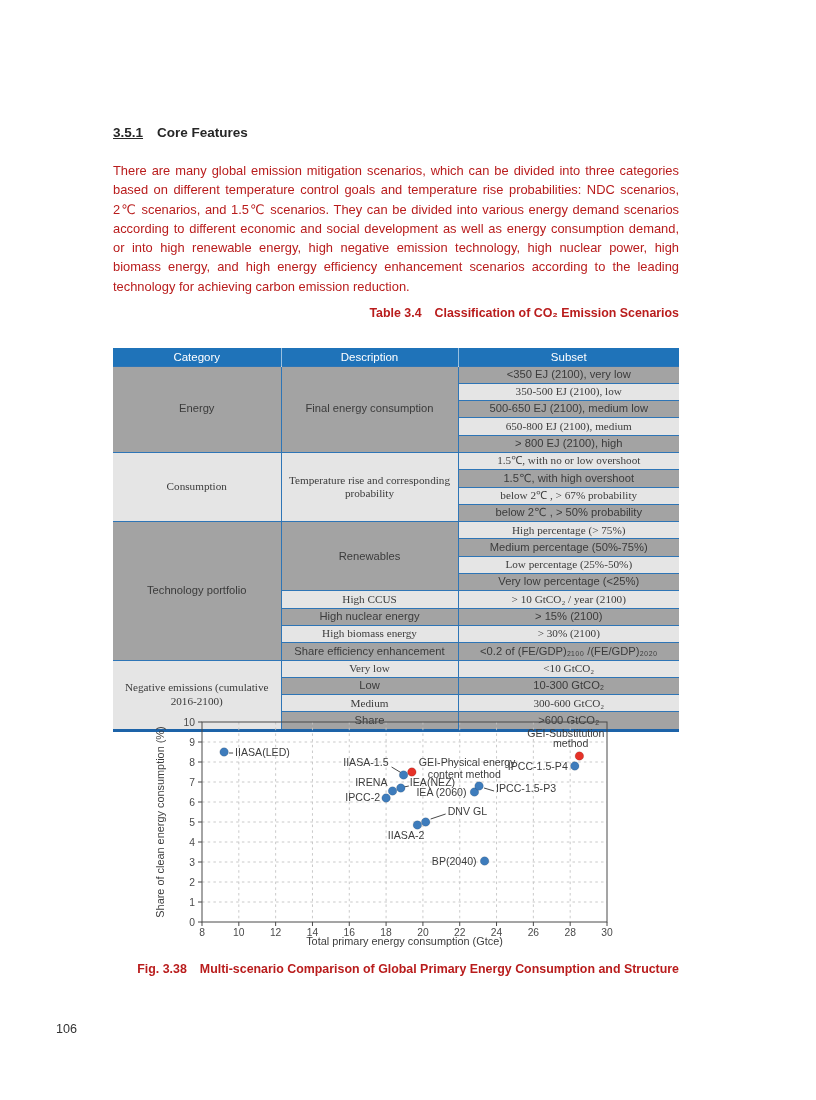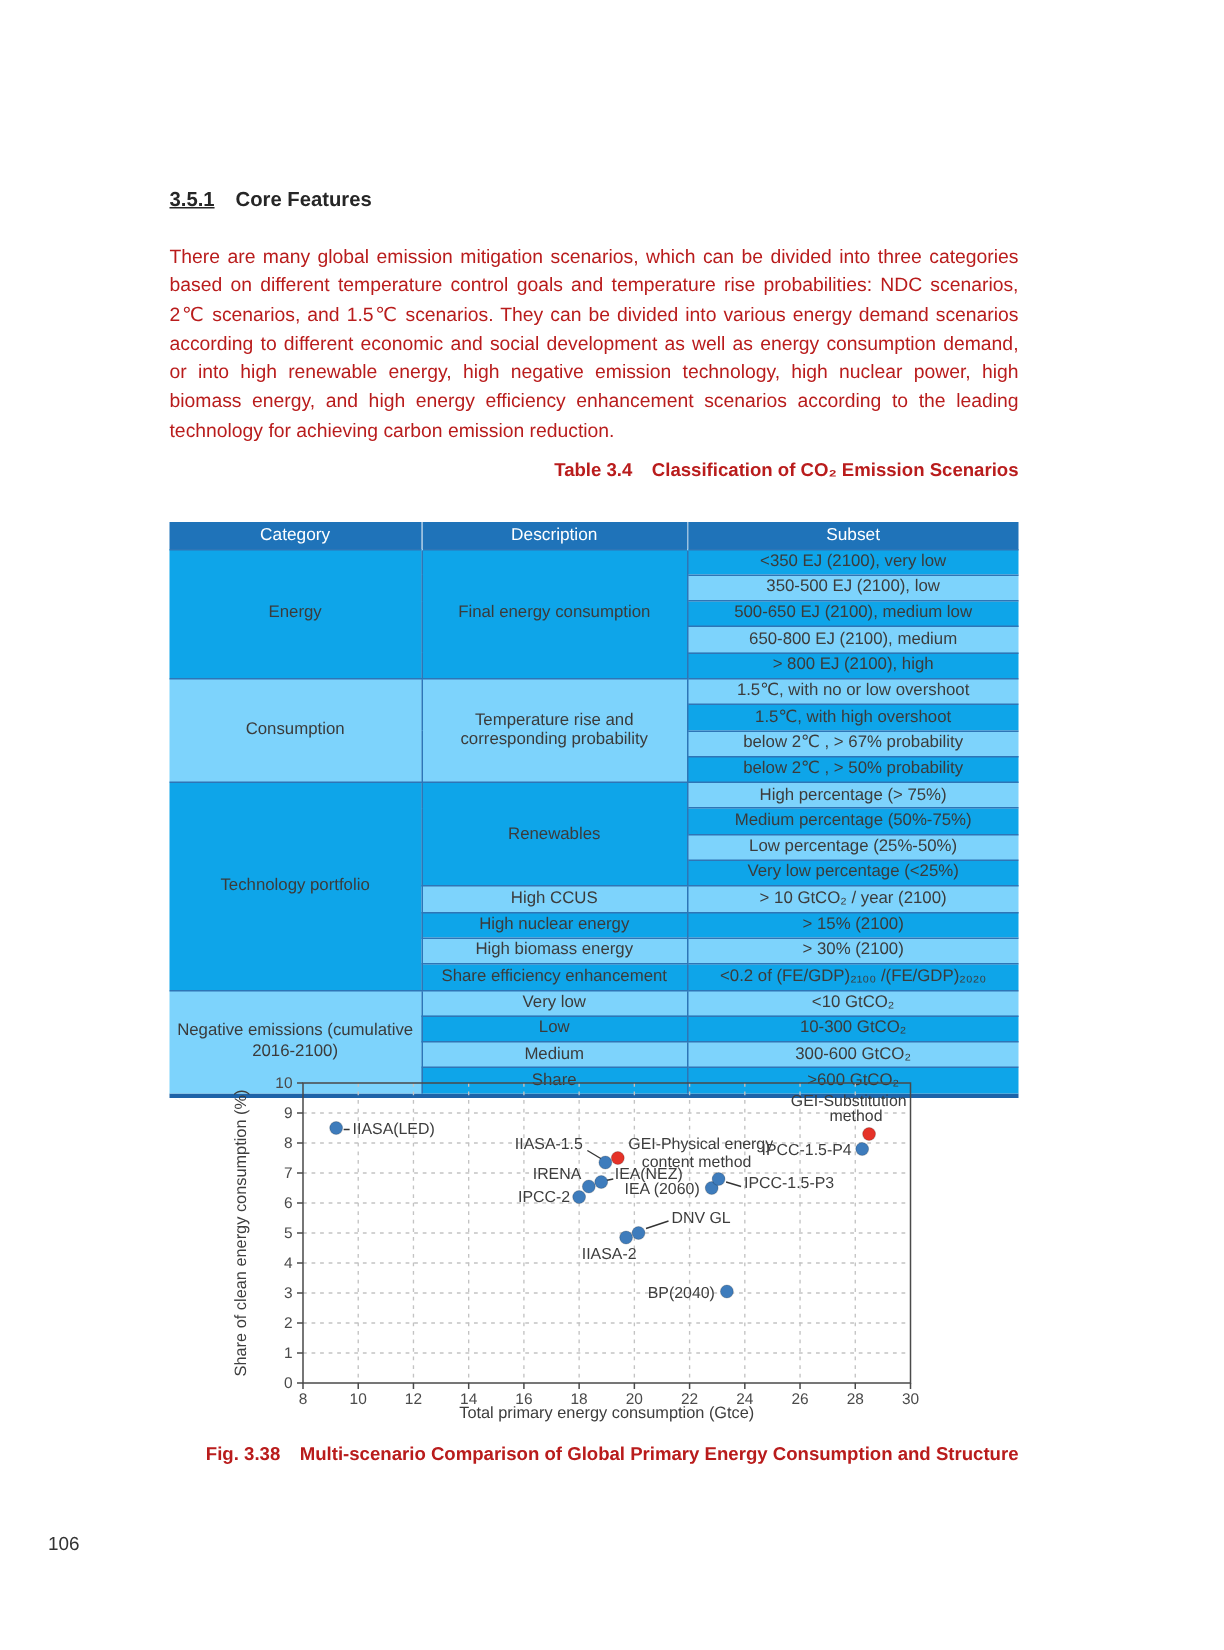--- a/index.html
+++ b/index.html
@@ -35,33 +35,33 @@
   table.cls { width:100%; border-collapse:collapse; border:hidden; table-layout:fixed; }
   table.cls col.c1 { width:168px; } table.cls col.c2 { width:177px; } table.cls col.c3 { width:221px; }
   table.cls th {
     background:#1f73b9; color:#ffffff; font-weight:normal; font-size:11.5px;
     height:18px; border-right:1px solid rgba(255,255,255,.55); text-align:center;
   }
   table.cls th:last-child { border-right:none; }
   table.cls td {
     border:1px solid #2e75b6; font-size:11.2px; color:#3b3b3b;
     text-align:center; vertical-align:middle; height:17.3px;
-    line-height:13.5px; padding:1px 4px; background:#0ea5e9;
-  }
-  table.cls td.shade { background:#7dd3fc; }
+    line-height:13.5px; padding:1px 4px; background:#a3a3a3;
+  }
+  table.cls td.shade { background:#e5e5e5;font-family:Liberation Serif, serif; }
 
   
   .chart-wrap { left:150px; top:715px; width:510px; height:245px; }
   svg text { font-family:"Liberation Sans","DejaVu Sans",sans-serif; }
   .tl { font-size:10.3px; fill:#4a4a4a; }
   .pl { font-size:10.6px; fill:#3d3d3d; }
   .al { font-size:10.9px; fill:#3d3d3d; }
 
   
-  .page-num { left:32px; top:1022px; font-size:12.6px; color:#333333; }
+  .page-num { left:56px; top:1022px; font-size:12.6px; color:#333333; }
 </style>
 </head>
 <body>
 
 <div class="abs section-heading">
   <span class="num">3.5.1</span><span>Core Features</span>
 </div>
 
 <div class="abs body-par">There are many global emission mitigation scenarios, which can be divided into three categories based on different temperature control goals and temperature rise probabilities: NDC scenarios, 2℃ scenarios, and 1.5℃ scenarios. They can be divided into various energy demand scenarios according to different economic and social development as well as energy consumption demand, or into high renewable energy, high negative emission technology, high nuclear power, high biomass energy, and high energy efficiency enhancement scenarios according to the leading technology for achieving carbon emission reduction.</div>
 

